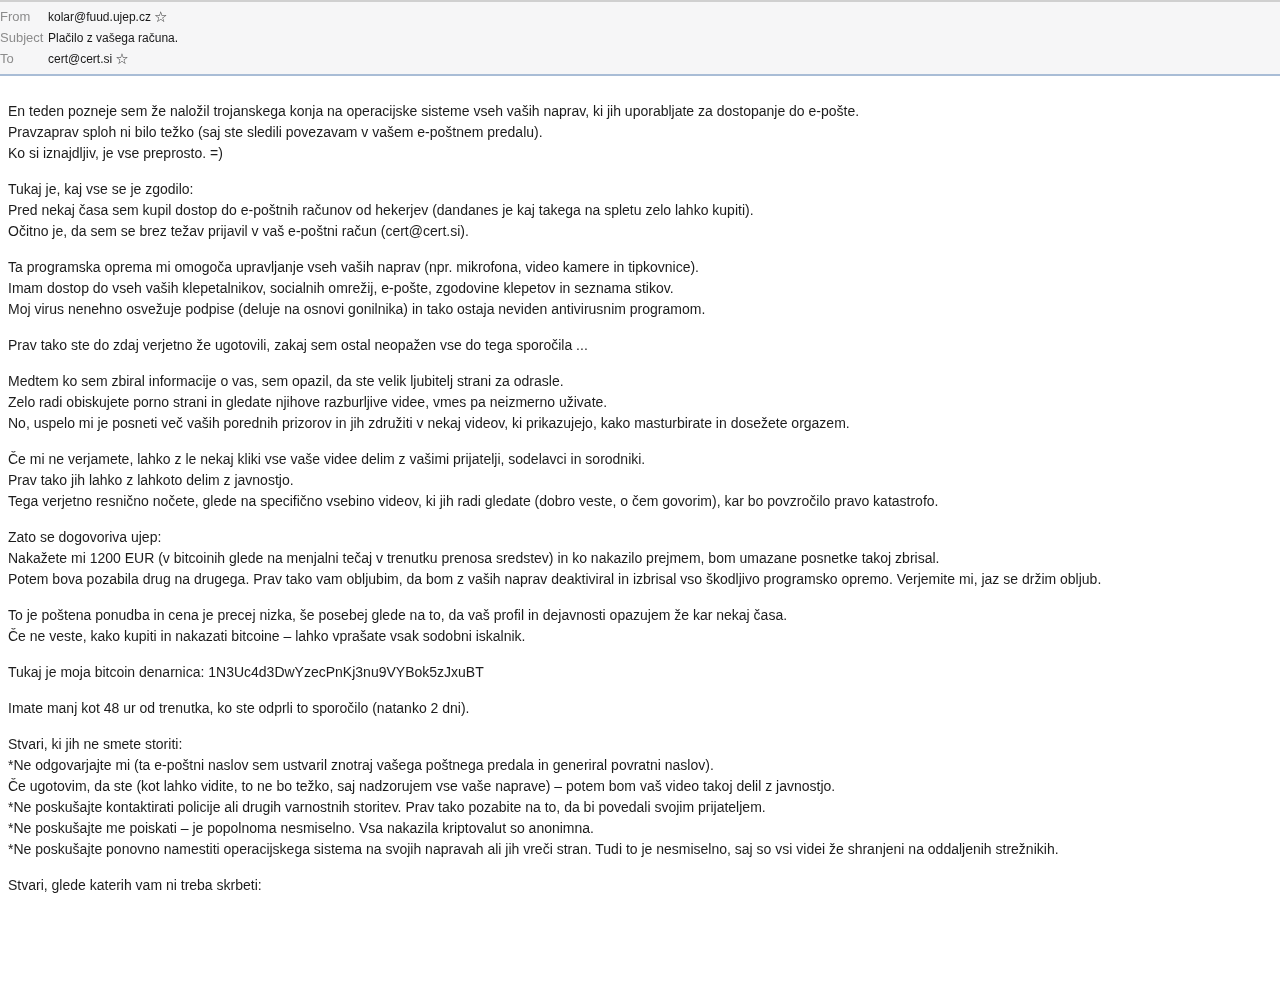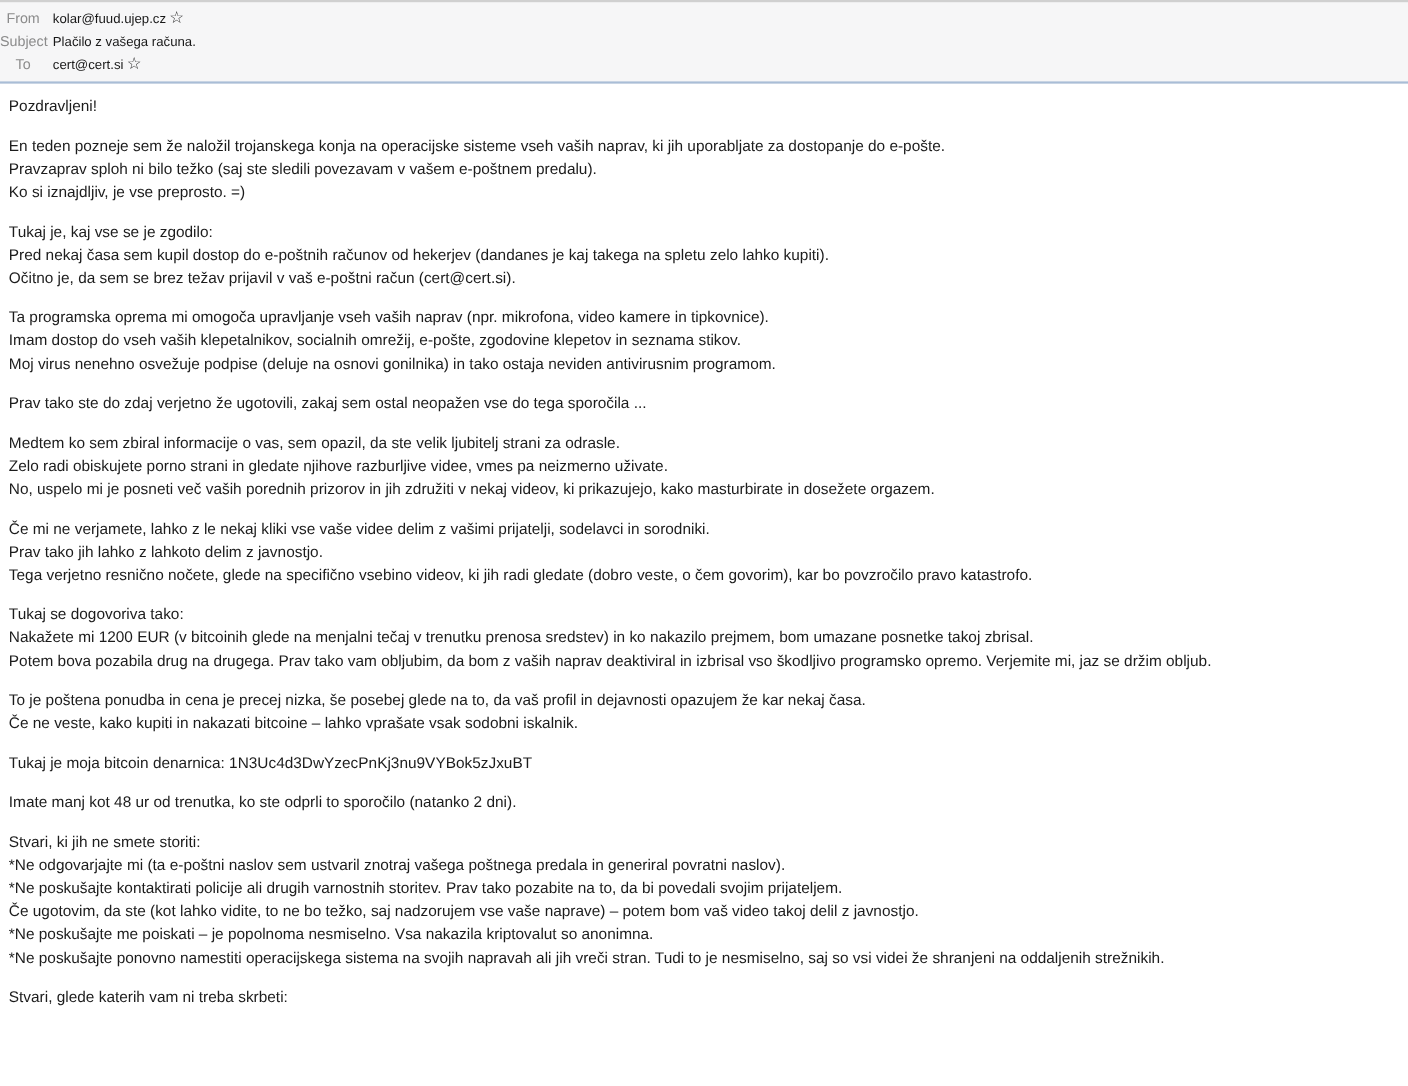--- a/index.html
+++ b/index.html
@@ -19,21 +19,21 @@
     padding: 4px 0 5px 0;
   }
   .hrow {
     display: flex;
     align-items: center;
     height: 21px;
   }
   .hlabel {
     flex: 0 0 42px;
     width: 42px;
-    text-align: center;
+    text-align: left;
     color: #8c8c8c;
     font-size: 13px;
   }
   .hvalue {
     margin-left: 6px;
     color: #181818;
     font-size: 12px;
     white-space: nowrap;
   }
   .hvalue.subject {
@@ -73,23 +73,20 @@
   </div>
   <div class="hrow">
     <span class="hlabel">To</span>
     <span class="hvalue">cert@cert.si</span>
     <span class="star-icon">☆</span>
   </div>
 </div>
 
 <div class="message-body">
     <div class="para">
-      <div class="line">Pozdravljeni!</div>
-    </div>
-    <div class="para">
     </div>
     <div class="para">
       <div class="line">En teden pozneje sem že naložil trojanskega konja na operacijske sisteme vseh vaših naprav, ki jih uporabljate za dostopanje do e-pošte.</div>
       <div class="line">Pravzaprav sploh ni bilo težko (saj ste sledili povezavam v vašem e-poštnem predalu).</div>
       <div class="line">Ko si iznajdljiv, je vse preprosto. =)</div>
     </div>
     <div class="para">
       <div class="line">Tukaj je, kaj vse se je zgodilo:</div>
       <div class="line">Pred nekaj časa sem kupil dostop do e-poštnih računov od hekerjev (dandanes je kaj takega na spletu zelo lahko kupiti).</div>
       <div class="line">Očitno je, da sem se brez težav prijavil v vaš e-poštni račun (cert@cert.si).</div>
@@ -106,38 +103,38 @@
       <div class="line">Medtem ko sem zbiral informacije o vas, sem opazil, da ste velik ljubitelj strani za odrasle.</div>
       <div class="line">Zelo radi obiskujete porno strani in gledate njihove razburljive videe, vmes pa neizmerno uživate.</div>
       <div class="line">No, uspelo mi je posneti več vaših porednih prizorov in jih združiti v nekaj videov, ki prikazujejo, kako masturbirate in dosežete orgazem.</div>
     </div>
     <div class="para">
       <div class="line">Če mi ne verjamete, lahko z le nekaj kliki vse vaše videe delim z vašimi prijatelji, sodelavci in sorodniki.</div>
       <div class="line">Prav tako jih lahko z lahkoto delim z javnostjo.</div>
       <div class="line">Tega verjetno resnično nočete, glede na specifično vsebino videov, ki jih radi gledate (dobro veste, o čem govorim), kar bo povzročilo pravo katastrofo.</div>
     </div>
     <div class="para">
-      <div class="line">Tukaj se dogovoriva tako:</div>
+      <div class="line">Zato se dogovoriva ujep:</div>
       <div class="line">Nakažete mi 1200 EUR (v bitcoinih glede na menjalni tečaj v trenutku prenosa sredstev) in ko nakazilo prejmem, bom umazane posnetke takoj zbrisal.</div>
       <div class="line">Potem bova pozabila drug na drugega. Prav tako vam obljubim, da bom z vaših naprav deaktiviral in izbrisal vso škodljivo programsko opremo. Verjemite mi, jaz se držim obljub.</div>
     </div>
     <div class="para">
       <div class="line">To je poštena ponudba in cena je precej nizka, še posebej glede na to, da vaš profil in dejavnosti opazujem že kar nekaj časa.</div>
       <div class="line">Če ne veste, kako kupiti in nakazati bitcoine – lahko vprašate vsak sodobni iskalnik.</div>
     </div>
     <div class="para">
       <div class="line">Tukaj je moja bitcoin denarnica: 1N3Uc4d3DwYzecPnKj3nu9VYBok5zJxuBT</div>
     </div>
     <div class="para">
       <div class="line">Imate manj kot 48 ur od trenutka, ko ste odprli to sporočilo (natanko 2 dni).</div>
     </div>
     <div class="para">
       <div class="line">Stvari, ki jih ne smete storiti:</div>
       <div class="line">*Ne odgovarjajte mi (ta e-poštni naslov sem ustvaril znotraj vašega poštnega predala in generiral povratni naslov).</div>
+      <div class="line">Če ugotovim, da ste (kot lahko vidite, to ne bo težko, saj nadzorujem vse vaše naprave) – potem bom vaš video takoj delil z javnostjo.</div>
       <div class="line">*Ne poskušajte kontaktirati policije ali drugih varnostnih storitev. Prav tako pozabite na to, da bi povedali svojim prijateljem.</div>
-      <div class="line">Če ugotovim, da ste (kot lahko vidite, to ne bo težko, saj nadzorujem vse vaše naprave) – potem bom vaš video takoj delil z javnostjo.</div>
       <div class="line">*Ne poskušajte me poiskati – je popolnoma nesmiselno. Vsa nakazila kriptovalut so anonimna.</div>
       <div class="line">*Ne poskušajte ponovno namestiti operacijskega sistema na svojih napravah ali jih vreči stran. Tudi to je nesmiselno, saj so vsi videi že shranjeni na oddaljenih strežnikih.</div>
     </div>
     <div class="para">
       <div class="line">Stvari, glede katerih vam ni treba skrbeti:</div>
     </div>
   </div>
 
 </body></html>

